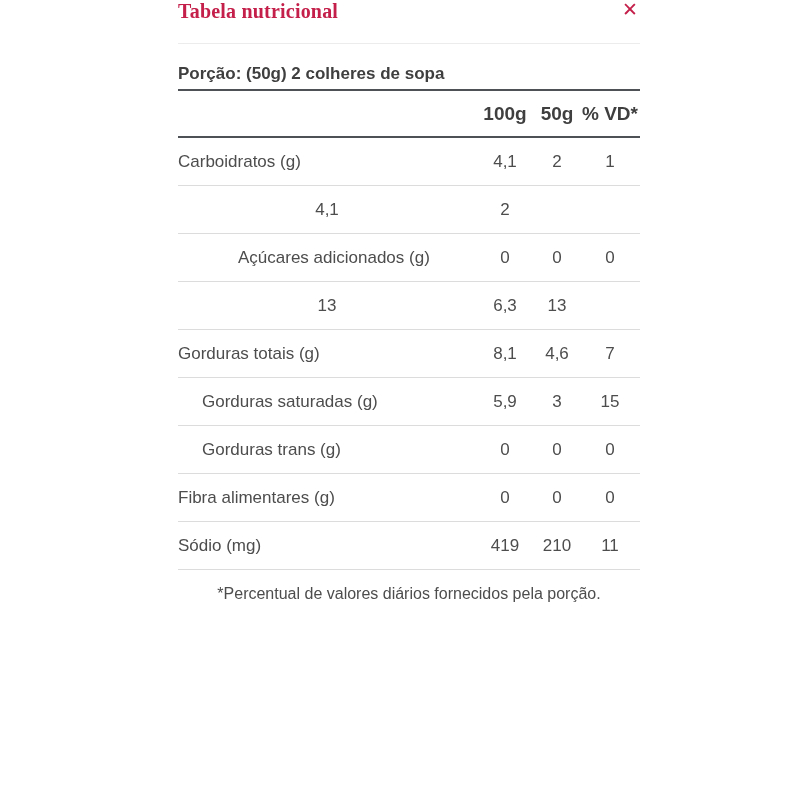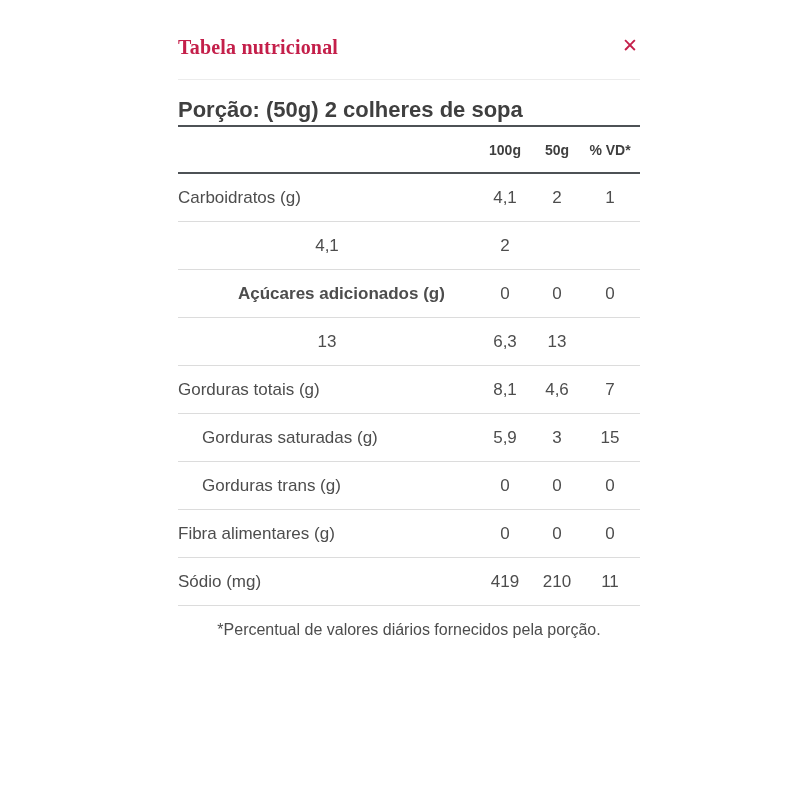--- a/index.html
+++ b/index.html
@@ -6,33 +6,33 @@
     --accent:#c41f4a;
     --text:#4d4d4d;
     --text-bold:#3f3f3f;
     --thick:#4e5256;
     --thin:#dcdcdc;
     --faint:#ececec;
   }
   *{margin:0;padding:0;box-sizing:border-box;}
   html,body{width:800px;height:800px;background:#ffffff;overflow:hidden;}
   body{font-family:"Liberation Sans","DejaVu Sans",sans-serif;color:var(--text);}
-  .modal{position:absolute;left:178px;top:0;width:462px;padding-top:36px;background:#fff;}
+  .modal{position:absolute;left:178px;top:0;width:462px;background:#fff;}
   .modal-header{display:flex;justify-content:space-between;align-items:flex-start;
     padding-bottom:20px;border-bottom:1px solid var(--faint);}
   .modal-title{font-family:"Liberation Serif","DejaVu Serif",serif;font-size:20px;
     font-weight:700;color:var(--accent);letter-spacing:.2px;}
   .close-btn{color:var(--accent);font-size:19px;line-height:20px;cursor:pointer;
     font-weight:400;padding:0 2px;}
-  .serving{margin-top:16px;font-size:22px;font-weight:700;color:var(--text-bold);
+  .serving{margin-top:16px;font-size:17px;font-weight:700;color:var(--text-bold);
     line-height:27px;}
   .ntable{margin-top:2px;width:100%;}
   .ntable-head{display:grid;grid-template-columns:1fr 58px 46px 60px;align-items:center;
     height:49px;border-top:2px solid var(--thick);border-bottom:2px solid var(--thick);
-    font-weight:700;color:var(--text-bold);font-size:14px;}
+    font-weight:700;color:var(--text-bold);font-size:19px;}
   .ntable-head .col{text-align:center;}
   .nrow{display:grid;grid-template-columns:1fr 58px 46px 60px;align-items:center;
     height:48px;border-bottom:1px solid var(--thin);font-size:17px;color:var(--text);}
   .nrow .cell{text-align:center;}
   .nrow .label{text-align:left;}
   .footnote{margin-top:15px;font-size:16px;color:var(--text);text-align:center;}
 </style>
 </head>
 <body>
 
@@ -63,21 +63,21 @@
     <div class="cell">1</div>
   </div>
 
   <div class="nrow">
     <div class="cell">4,1</div>
     <div class="cell">2</div>
     <div class="cell"></div>
   </div>
 
   <div class="nrow">
-    <div class="cell label" style="padding-left: 60px; font-weight: bold;">Açúcares adicionados (g)</div>
+    <div class="cell label" style="padding-left: 60px;">Açúcares adicionados (g)</div>
     <div class="cell">0</div>
     <div class="cell">0</div>
     <div class="cell">0</div>
   </div>
 
   <div class="nrow">
     <div class="cell">13</div>
     <div class="cell">6,3</div>
     <div class="cell">13</div>
   </div>

